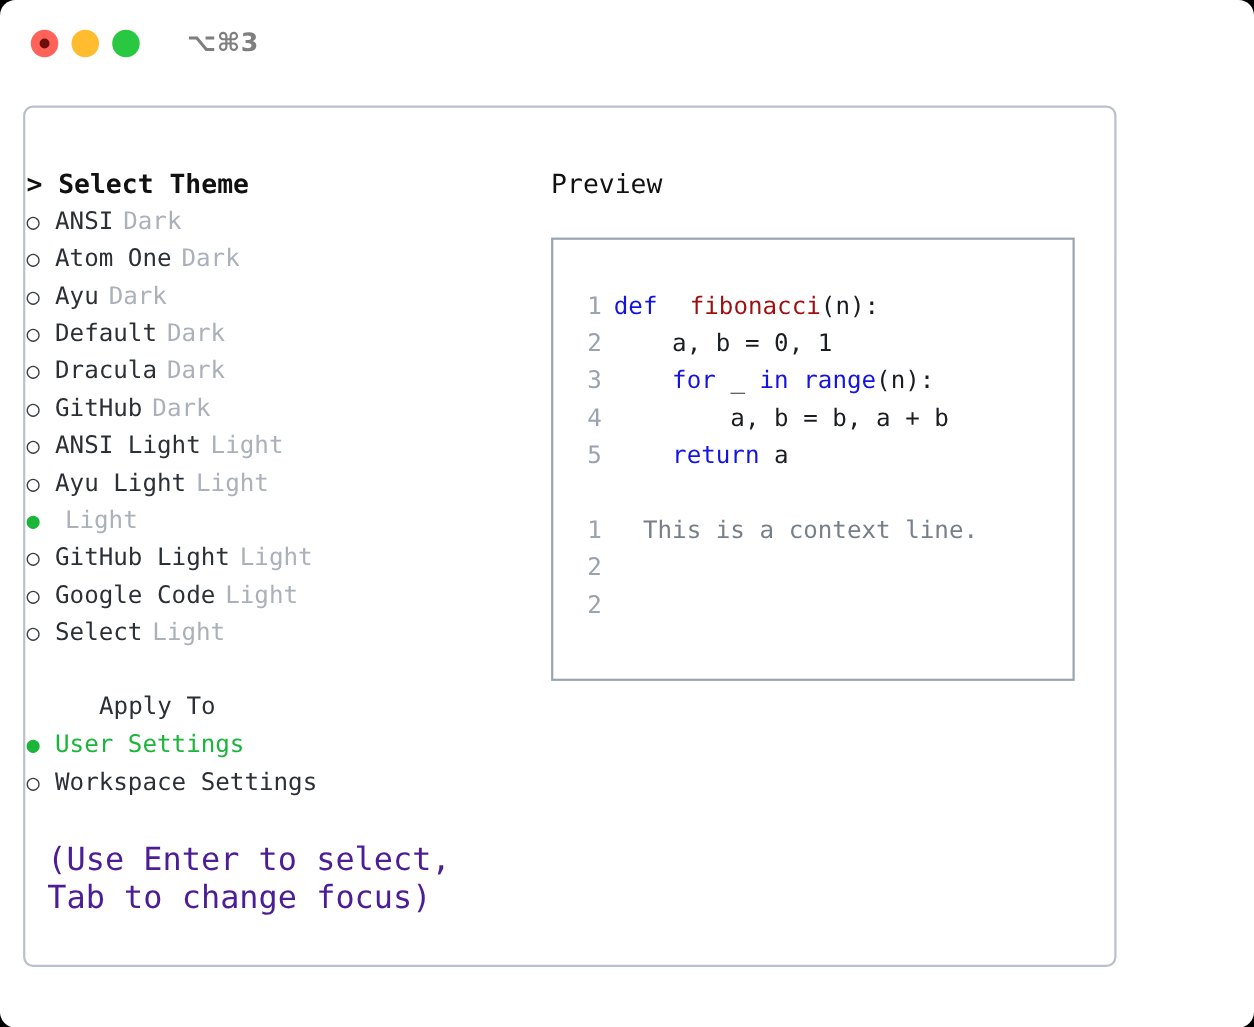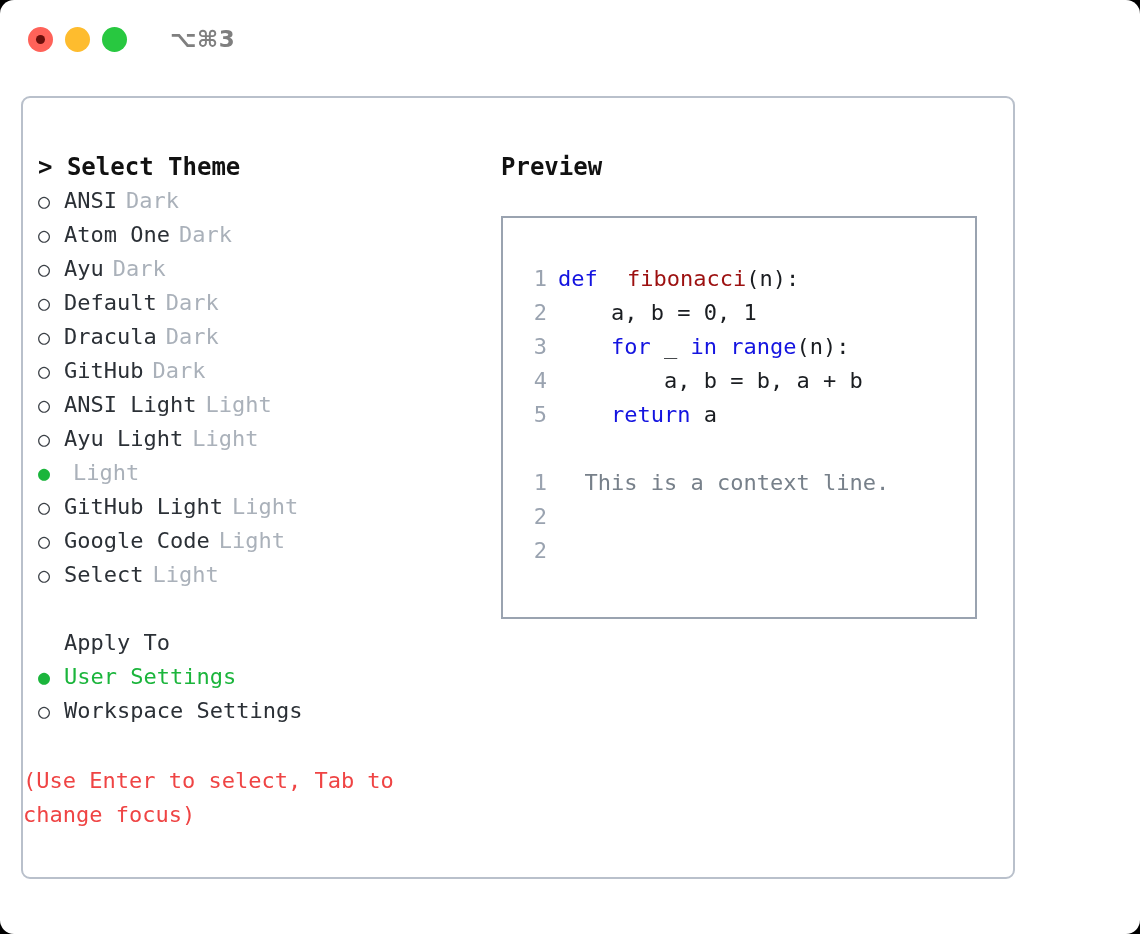--- a/index.html
+++ b/index.html
@@ -79,21 +79,21 @@
 
   .panel-inner {
     position: relative;
     width: 100%;
     height: 100%;
   }
 
   
   .picker {
     position: absolute;
-    left: 15px;
+    left: 1px;
     top: 52px;
     width: 430px;
   }
 
   .picker-title {
     font-size: 24px;
     font-weight: 700;
     color: #111111;
     letter-spacing: 0px;
     height: 34px;
@@ -126,44 +126,45 @@
 
   .section-gap { height: 34px; }
 
   .section-head {
     display: flex;
     height: 34px;
     line-height: 34px;
     font-size: 22px;
     white-space: pre;
     color: #2b3036;
+    gap: 40px;
   }
   .section-head .marker { color: transparent; }
 
   .hint {
     position: absolute;
-    left: 0;
+    left: 20px;
     top: 666px;
     width: 400px;
-    font-size: 22px;
-    line-height: 34px;
-    color: #ef4444;
+    font-size: 29px;
+    line-height: 34px;
+    color: #4c1d95;
     white-space: pre-wrap;
   }
 
   
   .preview {
     position: absolute;
     left: 478px;
     top: 52px;
     width: 480px;
   }
   .preview-title {
     font-size: 24px;
-    font-weight: 700;
+    font-weight: 400;
     color: #111111;
     height: 34px;
     line-height: 34px;
     white-space: pre;
   }
   .preview-box {
     margin-top: 32px;
     width: 476px;
     height: 403px;
     border: 2px solid #9aa3b0;

